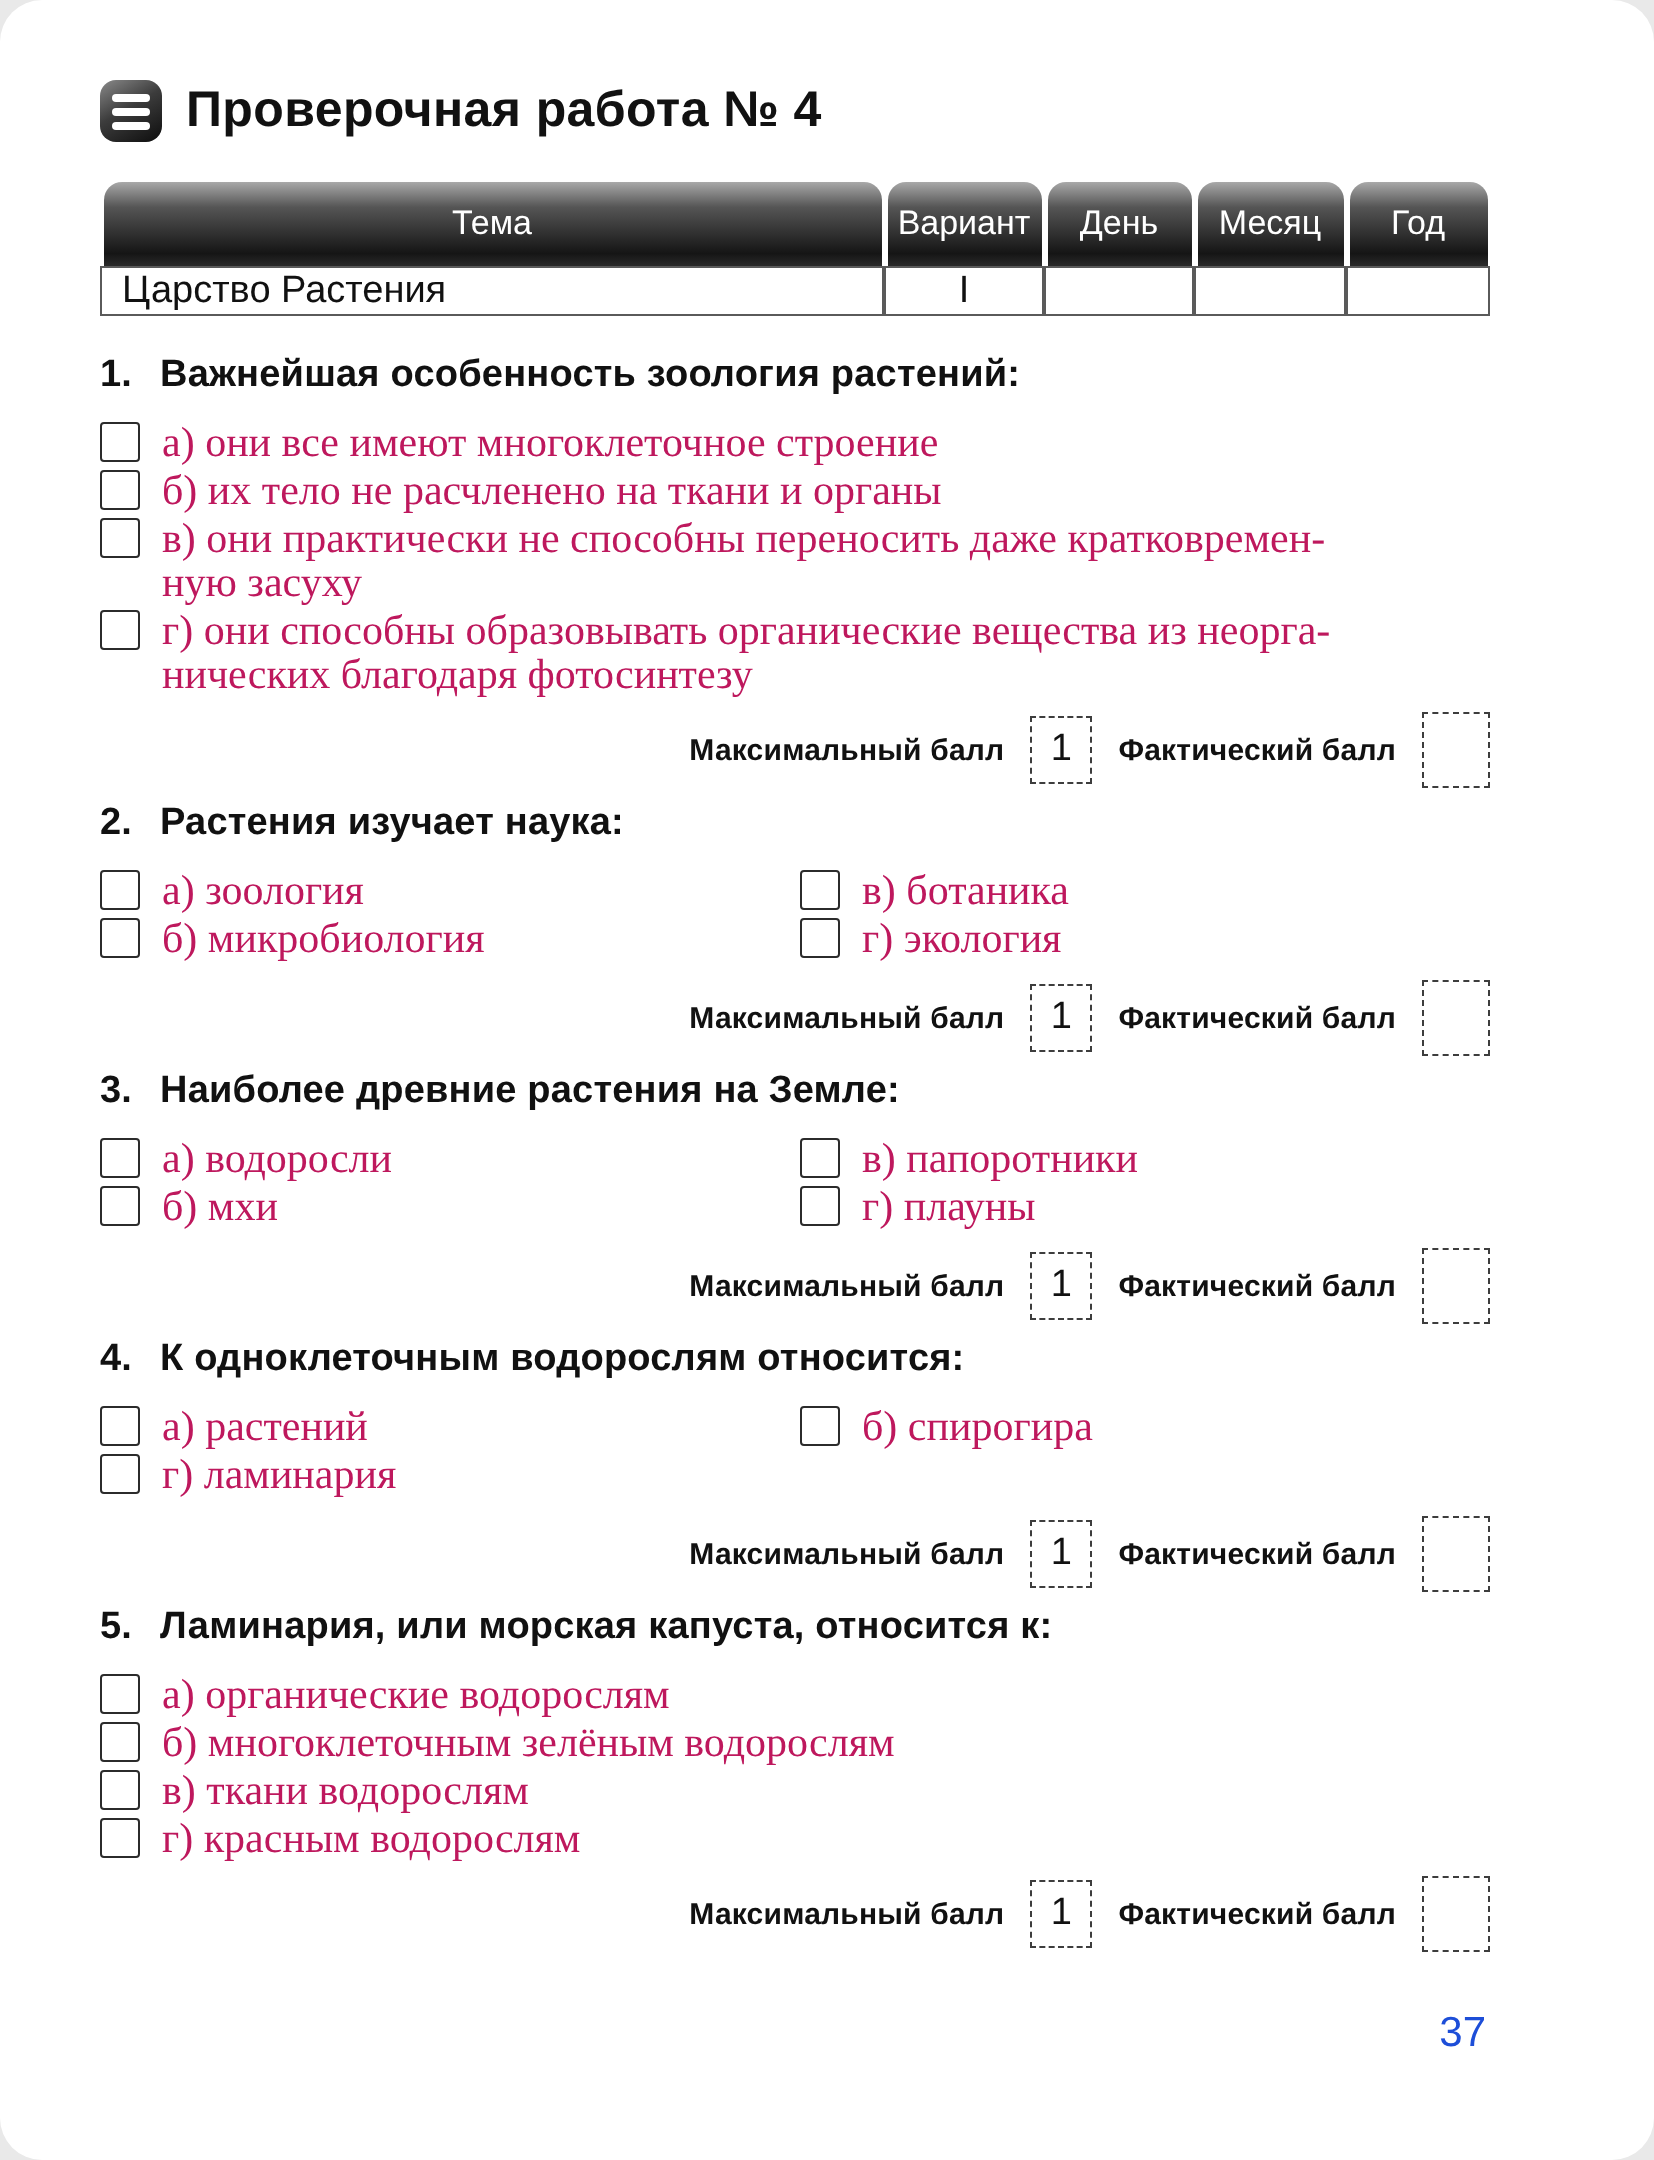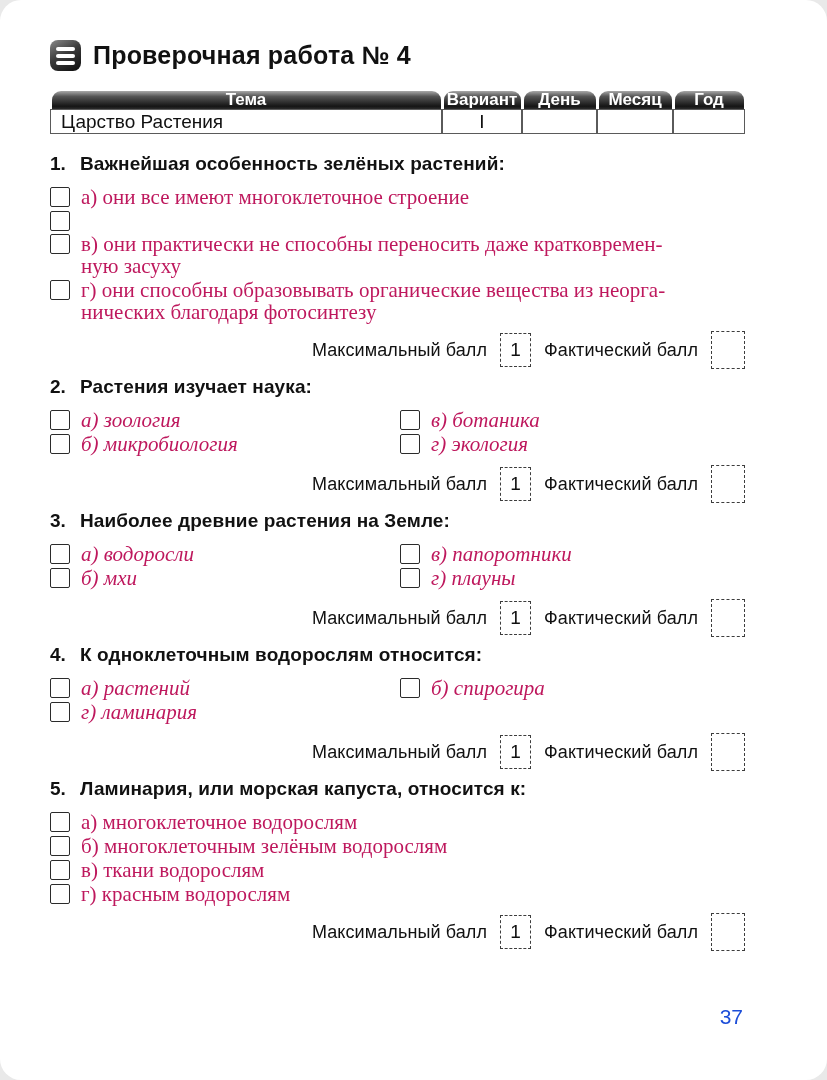--- a/index.html
+++ b/index.html
@@ -25,58 +25,58 @@
     display: flex; flex-direction: column; justify-content: center; align-items: center; gap: 3px;
     flex: 0 0 auto;
   }
   .doc-icon .bar { width: 19px; height: 4px; background: #fff; border-radius: 2px; }
   .page-title { font-size: 25px; font-weight: bold; letter-spacing: 0.2px; }
 
   
   .doc-table { margin-bottom: 18px; }
   .t-head, .t-body { display: grid; grid-template-columns: 1fr 80px 75px 76px 72px; }
   .t-tab {
-    height: 18px; margin: 0 1.5px;
+    height: 42px; margin: 0 1.5px;
     border-radius: 9px 9px 0 0;
     background: linear-gradient(180deg, #a9a9a9 0%, #555555 30%, #151515 85%, #2a2a2a 100%);
-    color: #fff; font-weight: bold; font-size: 17px;
+    color: #fff; font-weight: normal; font-size: 17px;
     display: flex; align-items: center; justify-content: center;
   }
   .t-cell {
     height: 25px; border: 1px solid #5a5a5a; background: #fff;
     font-size: 19px; display: flex; align-items: center; justify-content: center;
   }
   .t-cell.tema { justify-content: flex-start; padding-left: 10px; }
 
   
   .question { margin-bottom: 6px; }
   .q-head { display: flex; gap: 10px; font-size: 19px; line-height: 23px; margin-bottom: 11px; }
   .q-num { font-weight: bold; min-width: 20px; }
   .q-text { font-weight: bold; letter-spacing: 0.1px; }
 
   .opts-single { }
-  .opts-grid { display: grid; grid-template-columns: 350px 1fr; font-style: italic; }
+  .opts-grid { display: grid; grid-template-columns: 350px 1fr; }
   .opt-row { display: flex; align-items: flex-start; gap: 11px; margin-bottom: 2px; }
   .checkbox {
     width: 20px; height: 20px; margin-top: 1px;
     border: 1.6px solid #2b2b2b; border-radius: 2px; background: #fff;
     flex: 0 0 auto;
   }
   .opt-text {
     font-family: "Liberation Serif", serif;
     font-size: 21px; line-height: 22px; color: #be185d;
     white-space: pre-line;
   }
 
   
   .score-row {
     display: flex; justify-content: flex-end; align-items: center; gap: 13px;
     margin-top: 8px; margin-bottom: 6px;
   }
-  .score-label { font-size: 18px; font-weight: normal; letter-spacing: 0.1px; }
+  .score-label { font-size: 15px; font-weight: bold; letter-spacing: 0.1px; }
   .score-box {
     width: 31px; height: 34px; border: 1px dashed #3d3d3d; background: #fff;
     display: flex; align-items: center; justify-content: center; font-size: 19px;
   }
   .score-box.empty { width: 34px; height: 38px; }
 
   
   .page-number {
     position: absolute; top: 1005px; right: 84px;
     font-size: 21px; color: #1d4ed8;
@@ -109,29 +109,30 @@
       <div class="t-cell">I</div>
       <div class="t-cell"></div>
       <div class="t-cell"></div>
       <div class="t-cell"></div>
     </div>
   </div>
 
   <div class="question">
     <div class="q-head">
       <span class="q-num">1.</span>
-      <span class="q-text">Важнейшая особенность зелёных растений:</span>
+      <span class="q-text">Важнейшая особенность зоология растений:</span>
     </div>
     <div class="opts-single">
       <div class="opt-row">
         <div class="checkbox"></div>
         <div class="opt-text">а) они все имеют многоклеточное строение</div>
       </div>
       <div class="opt-row">
         <div class="checkbox"></div>
+        <div class="opt-text">б) их тело не расчленено на ткани и органы</div>
       </div>
       <div class="opt-row">
         <div class="checkbox"></div>
         <div class="opt-text">в) они практически не способны переносить даже кратковремен-
 ную засуху</div>
       </div>
       <div class="opt-row">
         <div class="checkbox"></div>
         <div class="opt-text">г) они способны образовывать органические вещества из неорга-
 нических благодаря фотосинтезу</div>
@@ -235,21 +236,21 @@
   </div>
 
   <div class="question">
     <div class="q-head">
       <span class="q-num">5.</span>
       <span class="q-text">Ламинария, или морская капуста, относится к:</span>
     </div>
     <div class="opts-single">
       <div class="opt-row">
         <div class="checkbox"></div>
-        <div class="opt-text">а) многоклеточное водорослям</div>
+        <div class="opt-text">а) органические водорослям</div>
       </div>
       <div class="opt-row">
         <div class="checkbox"></div>
         <div class="opt-text">б) многоклеточным зелёным водорослям</div>
       </div>
       <div class="opt-row">
         <div class="checkbox"></div>
         <div class="opt-text">в) ткани водорослям</div>
       </div>
       <div class="opt-row">

